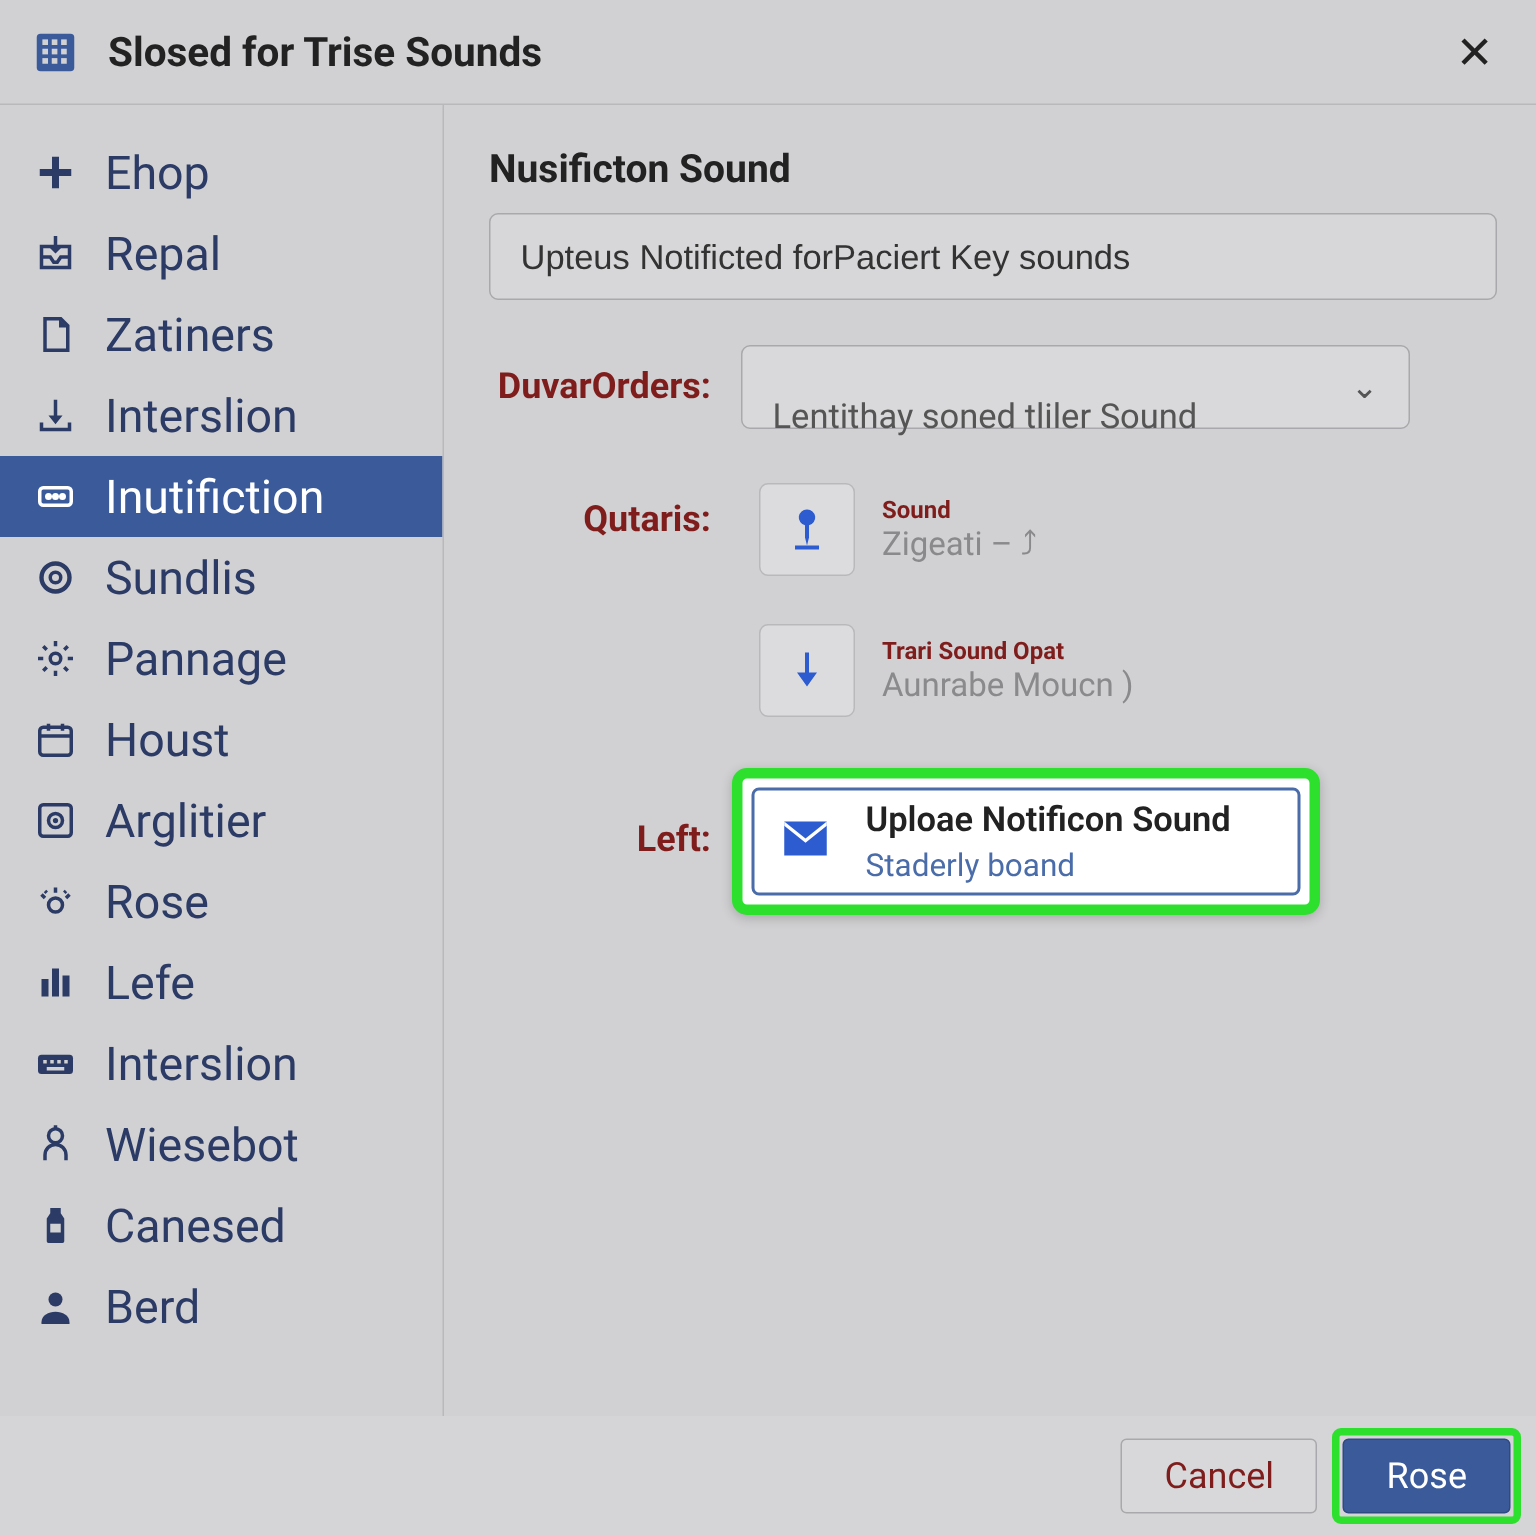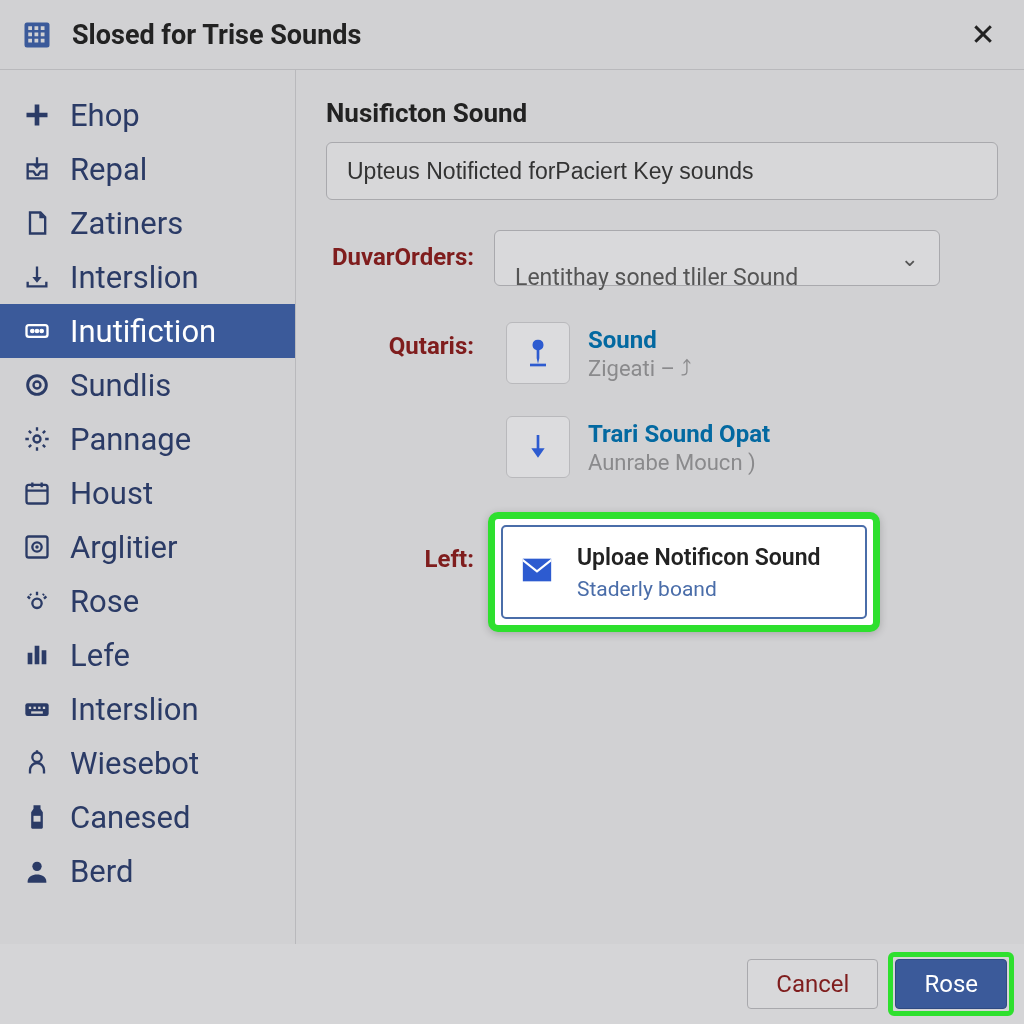--- a/index.html
+++ b/index.html
@@ -59,31 +59,31 @@
   .option-stack { display: flex; flex-direction: column; gap: 16px; }
   .option-card {
     display: flex; align-items: center; gap: 18px;
     padding: 8px 12px; border-radius: 6px;
   }
   .option-icon-box {
     width: 64px; height: 62px; border: 1px solid #b9b9bc; border-radius: 6px;
     background: #dcdcde; display: flex; align-items: center; justify-content: center;
     flex-shrink: 0;
   }
-  .option-text .t1 { font-size: 24px; font-weight: 700; color: #0369a1; }
+  .option-text .t1 { font-size: 16px; font-weight: 700; color: #7f1d1d; }
   .option-text .t2 { font-size: 22px; color: #8a8a8c; margin-top: 2px; }
   .highlight-wrap {
     border: 7px solid #2ee02e; border-radius: 10px; padding: 6px;
     background: #fff; width: 392px; box-shadow: 0 2px 8px rgba(0,0,0,.2);
     position: absolute;
   }
   .upload-card {
     border: 2px solid #4a6da9; border-radius: 5px;
     background: #fff; display: flex; align-items: center; gap: 18px;
-    padding: 10px 14px; cursor: pointer; height: 94px;
+    padding: 10px 14px; cursor: pointer; height: 72px;
   }
   .upload-card .t1 { font-size: 23px; font-weight: 600; color: #222; }
   .upload-card .t2 { font-size: 21px; color: #4a6da9; margin-top: 6px; }
   
   .footer {
     height: 80px; background: #d5d5d7;
     display: flex; align-items: center; justify-content: flex-end;
     padding-right: 10px; gap: 10px;
   }
   .btn {

